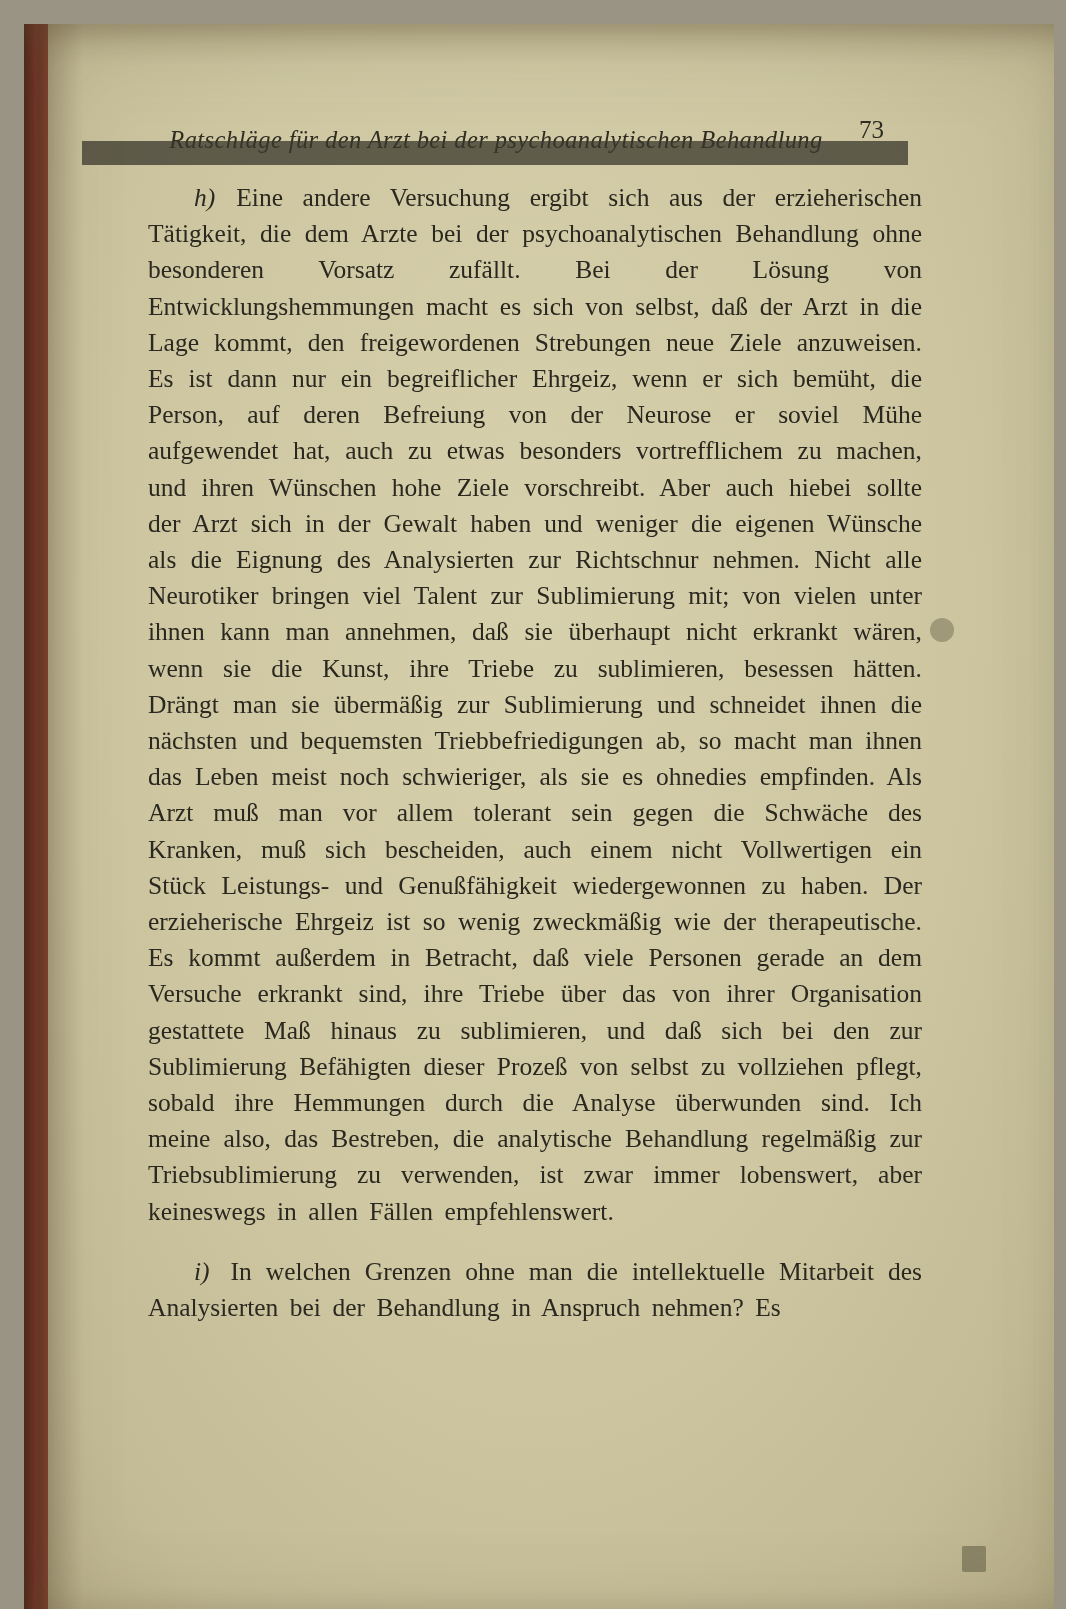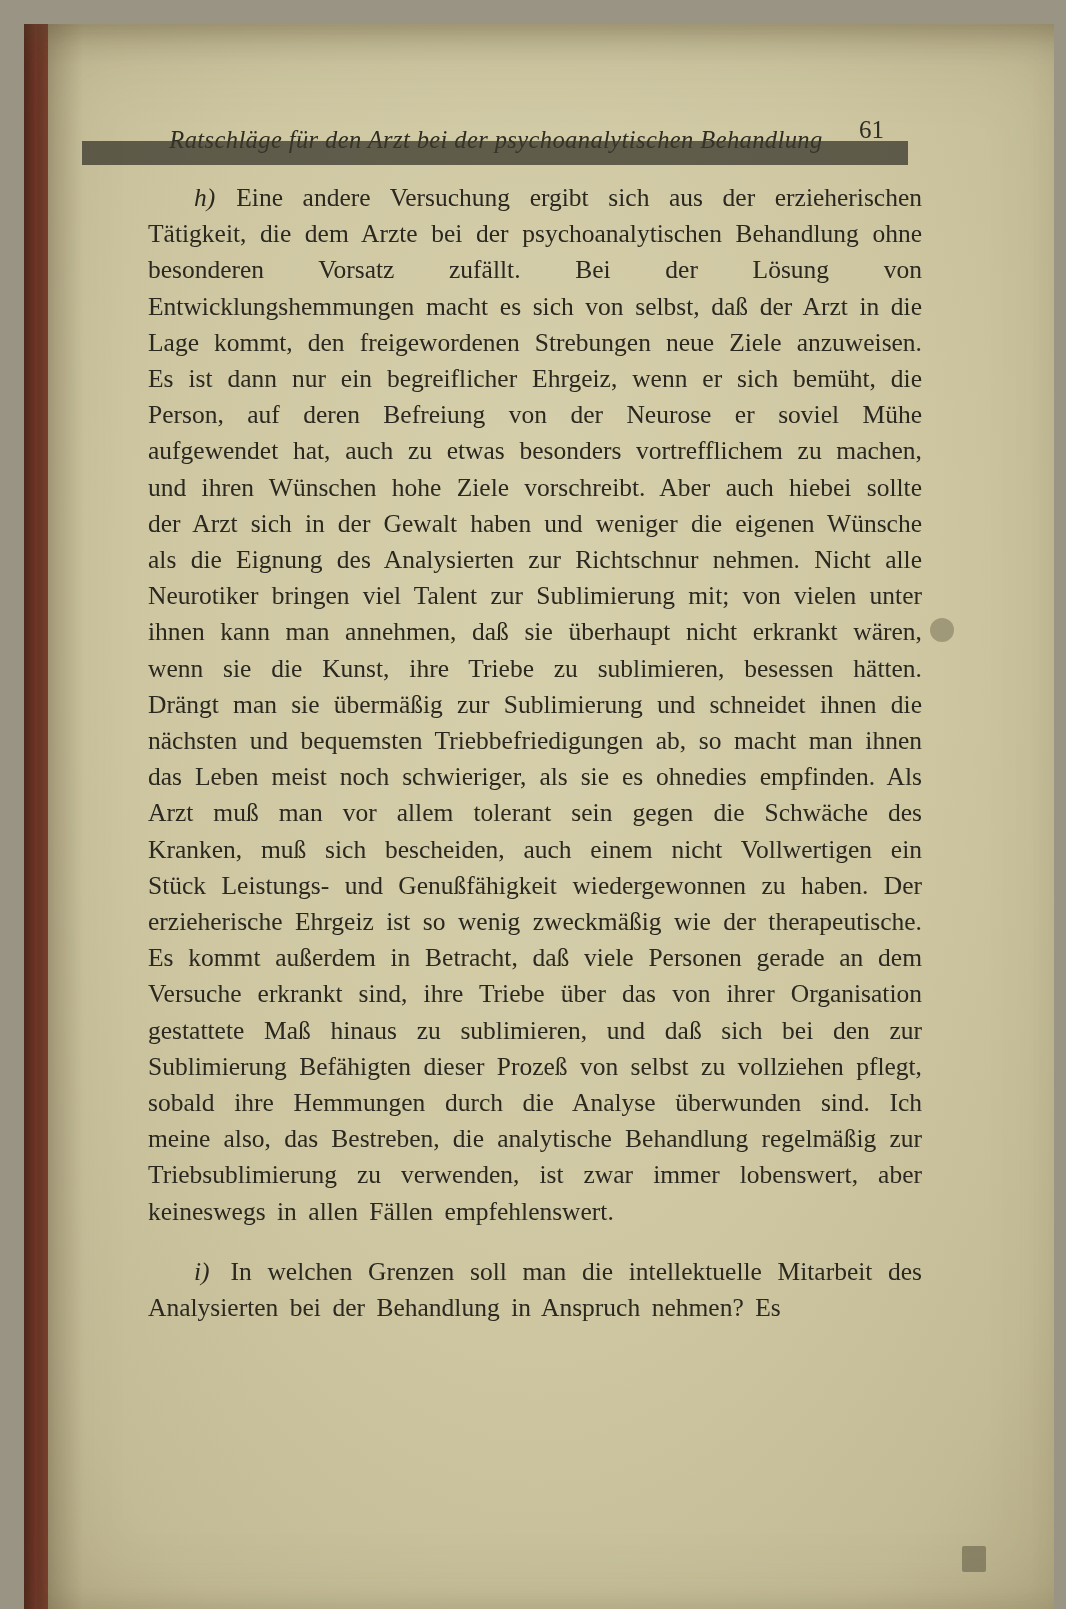--- a/index.html
+++ b/index.html
@@ -81,31 +81,31 @@
 </head>
 <body>
 
 <div class="scan">
 
   <div class="binding-strip"></div>
   <div class="binding-shadow"></div>
 
   <div class="page-header">
     <span class="running-title">Ratschläge für den Arzt bei der psychoanalytischen Behandlung</span>
-    <span class="page-number">61</span>
+    <span class="page-number">73</span>
   </div>
 
   <div class="header-rule"></div>
 
   <div class="body-text">
     <p class="para">
       <span class="lead">h)</span><span>Eine andere Versuchung ergibt sich aus der erzieherischen Tätigkeit, die dem Arzte bei der psychoanalytischen Behandlung ohne besonderen Vorsatz zufällt. Bei der Lösung von Entwicklungshemmungen macht es sich von selbst, daß der Arzt in die Lage kommt, den freigewordenen Strebungen neue Ziele anzuweisen. Es ist dann nur ein begreiflicher Ehrgeiz, wenn er sich bemüht, die Person, auf deren Befreiung von der Neurose er soviel Mühe aufgewendet hat, auch zu etwas besonders vortrefflichem zu machen, und ihren Wünschen hohe Ziele vorschreibt. Aber auch hiebei sollte der Arzt sich in der Gewalt haben und weniger die eigenen Wünsche als die Eignung des Analysierten zur Richtschnur nehmen. Nicht alle Neurotiker bringen viel Talent zur Sublimierung mit; von vielen unter ihnen kann man annehmen, daß sie überhaupt nicht erkrankt wären, wenn sie die Kunst, ihre Triebe zu sublimieren, besessen hätten. Drängt man sie übermäßig zur Sublimierung und schneidet ihnen die nächsten und bequemsten Triebbefriedigungen ab, so macht man ihnen das Leben meist noch schwieriger, als sie es ohnedies empfinden. Als Arzt muß man vor allem tolerant sein gegen die Schwäche des Kranken, muß sich bescheiden, auch einem nicht Vollwertigen ein Stück Leistungs- und Genußfähigkeit wiedergewonnen zu haben. Der erzieherische Ehrgeiz ist so wenig zweckmäßig wie der therapeutische. Es kommt außerdem in Betracht, daß viele Personen gerade an dem Versuche erkrankt sind, ihre Triebe über das von ihrer Organisation gestattete Maß hinaus zu sublimieren, und daß sich bei den zur Sublimierung Befähigten dieser Prozeß von selbst zu vollziehen pflegt, sobald ihre Hemmungen durch die Analyse überwunden sind. Ich meine also, das Bestreben, die analytische Behandlung regelmäßig zur Triebsublimierung zu verwenden, ist zwar immer lobenswert, aber keineswegs in allen Fällen empfehlenswert.</span>
     </p>
     <p class="para">
-      <span class="lead">i)</span><span>In welchen Grenzen soll man die intellektuelle Mitarbeit des Analysierten bei der Behandlung in Anspruch nehmen? Es</span>
+      <span class="lead">i)</span><span>In welchen Grenzen ohne man die intellektuelle Mitarbeit des Analysierten bei der Behandlung in Anspruch nehmen? Es</span>
     </p>
   </div>
 
   <div class="speck-a"></div>
   <div class="speck-b"></div>
 
   <div class="edge-vignette"></div>
 </div>
 
 </body></html>

